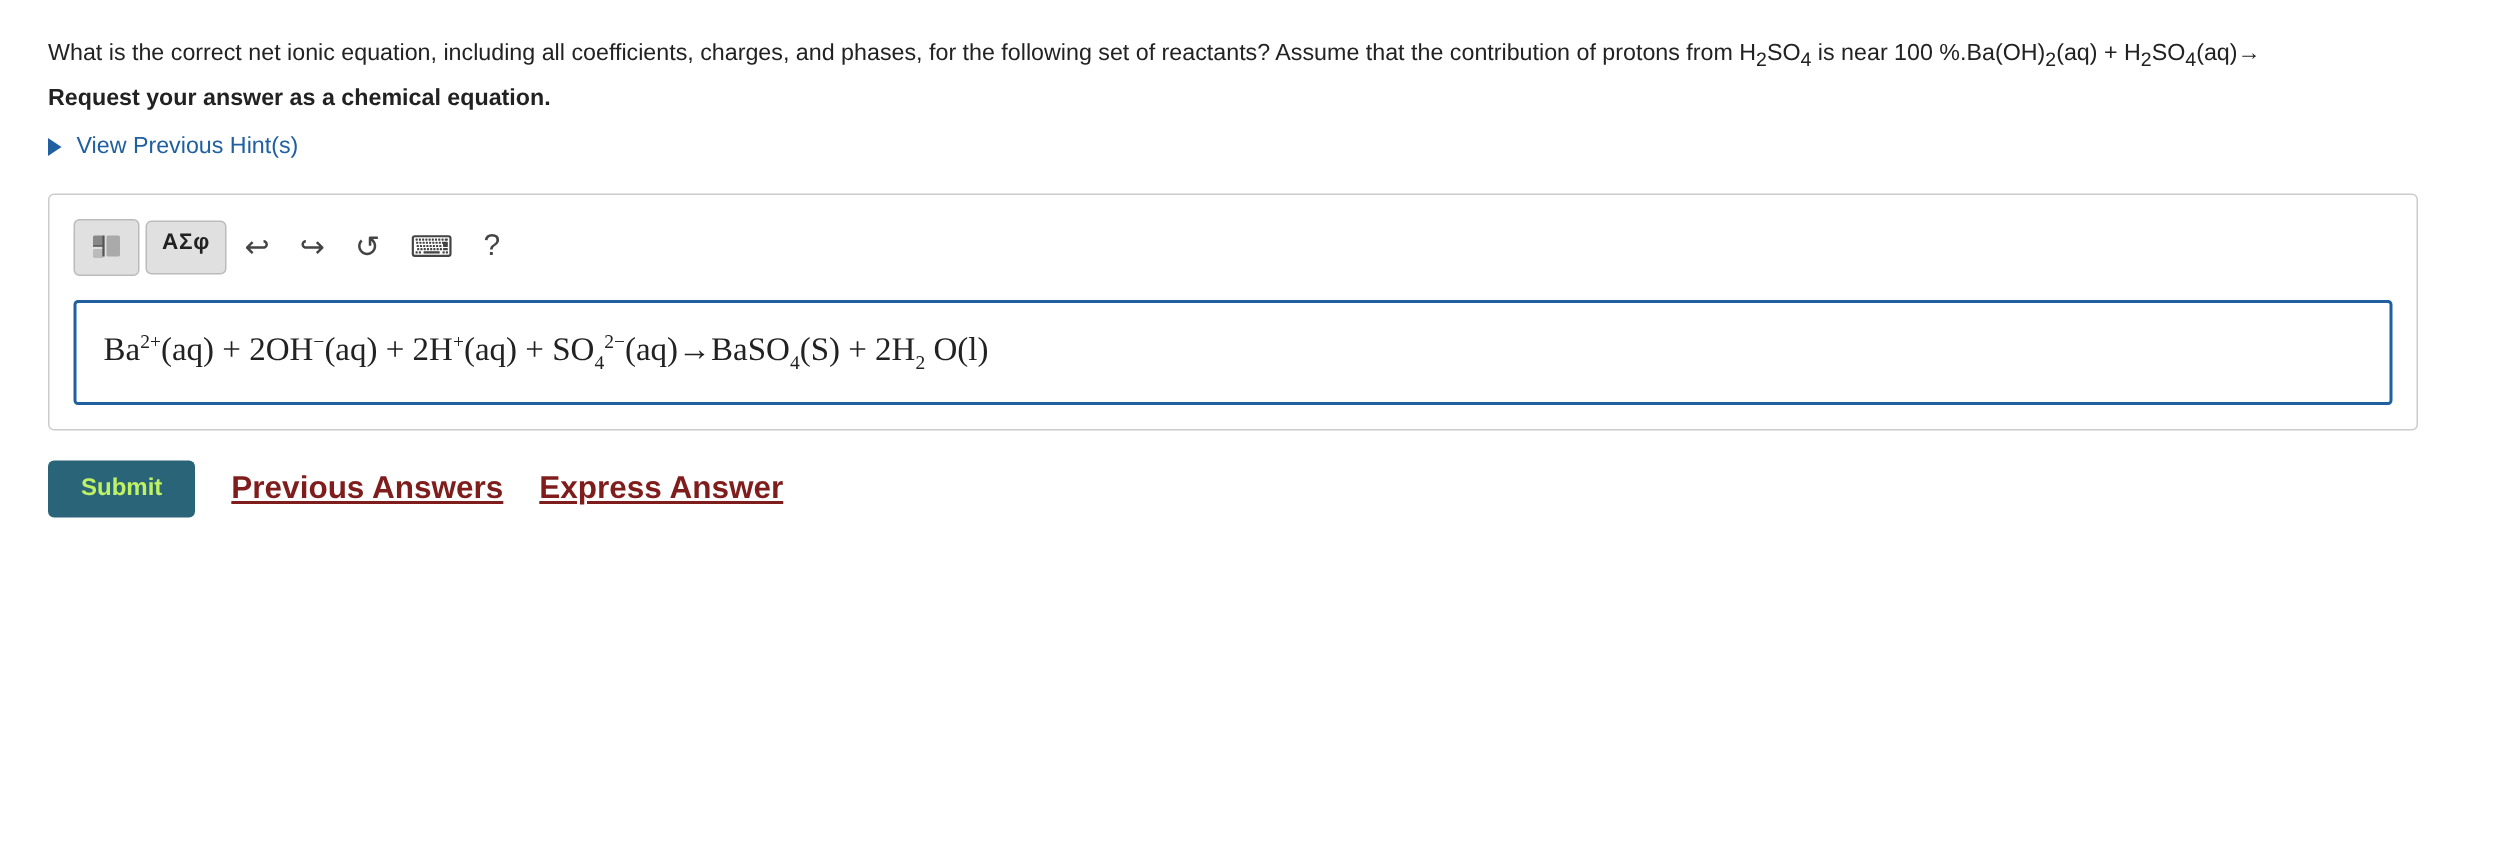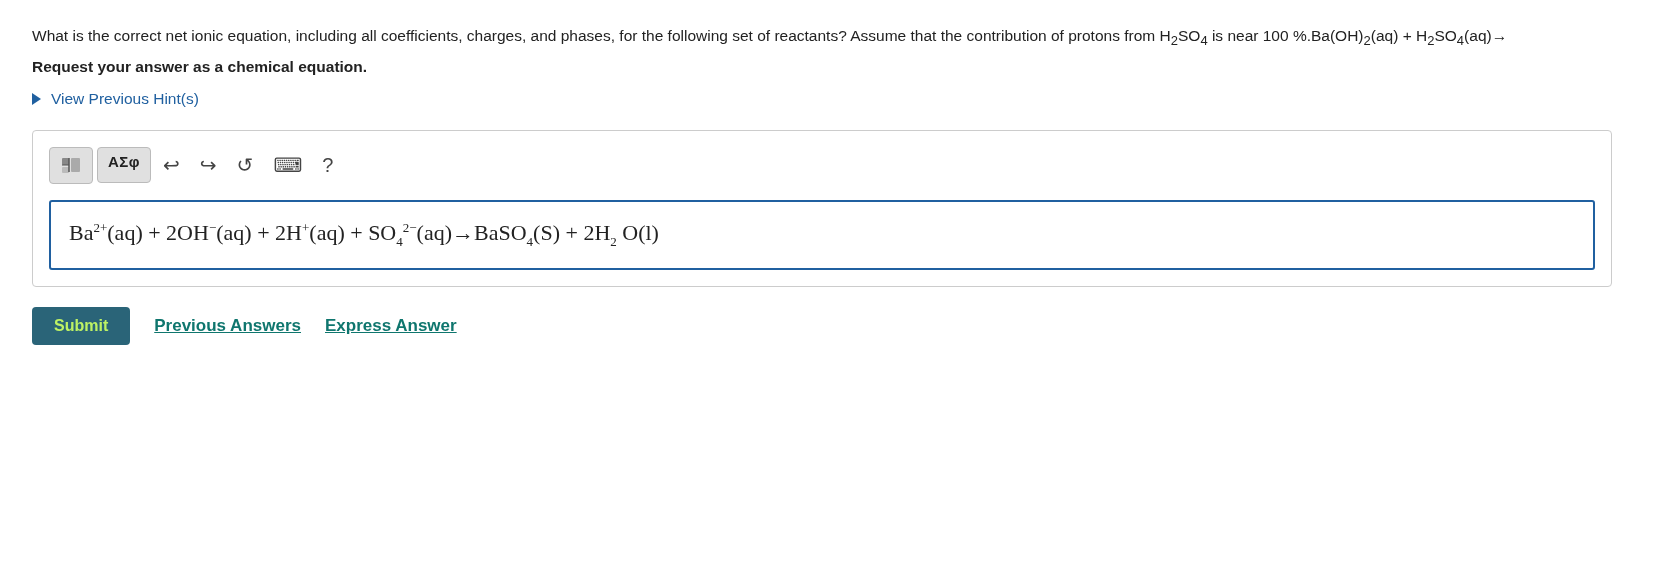--- a/index.html
+++ b/index.html
@@ -125,23 +125,23 @@
       color: #bef264;
       border: none;
       border-radius: 4px;
       padding: 10px 22px;
       font-size: 16px;
       font-weight: bold;
       cursor: pointer;
     }
 
     .action-link {
-      color: #0f766e;
+      color: #7f1d1d;
       text-decoration: underline;
-      font-size: 17px;
+      font-size: 21px;
       font-weight: bold;
       cursor: pointer;
       background: none;
       border: none;
     }
 
     
     .chem {
       font-family: 'Times New Roman', Times, serif;
     }

